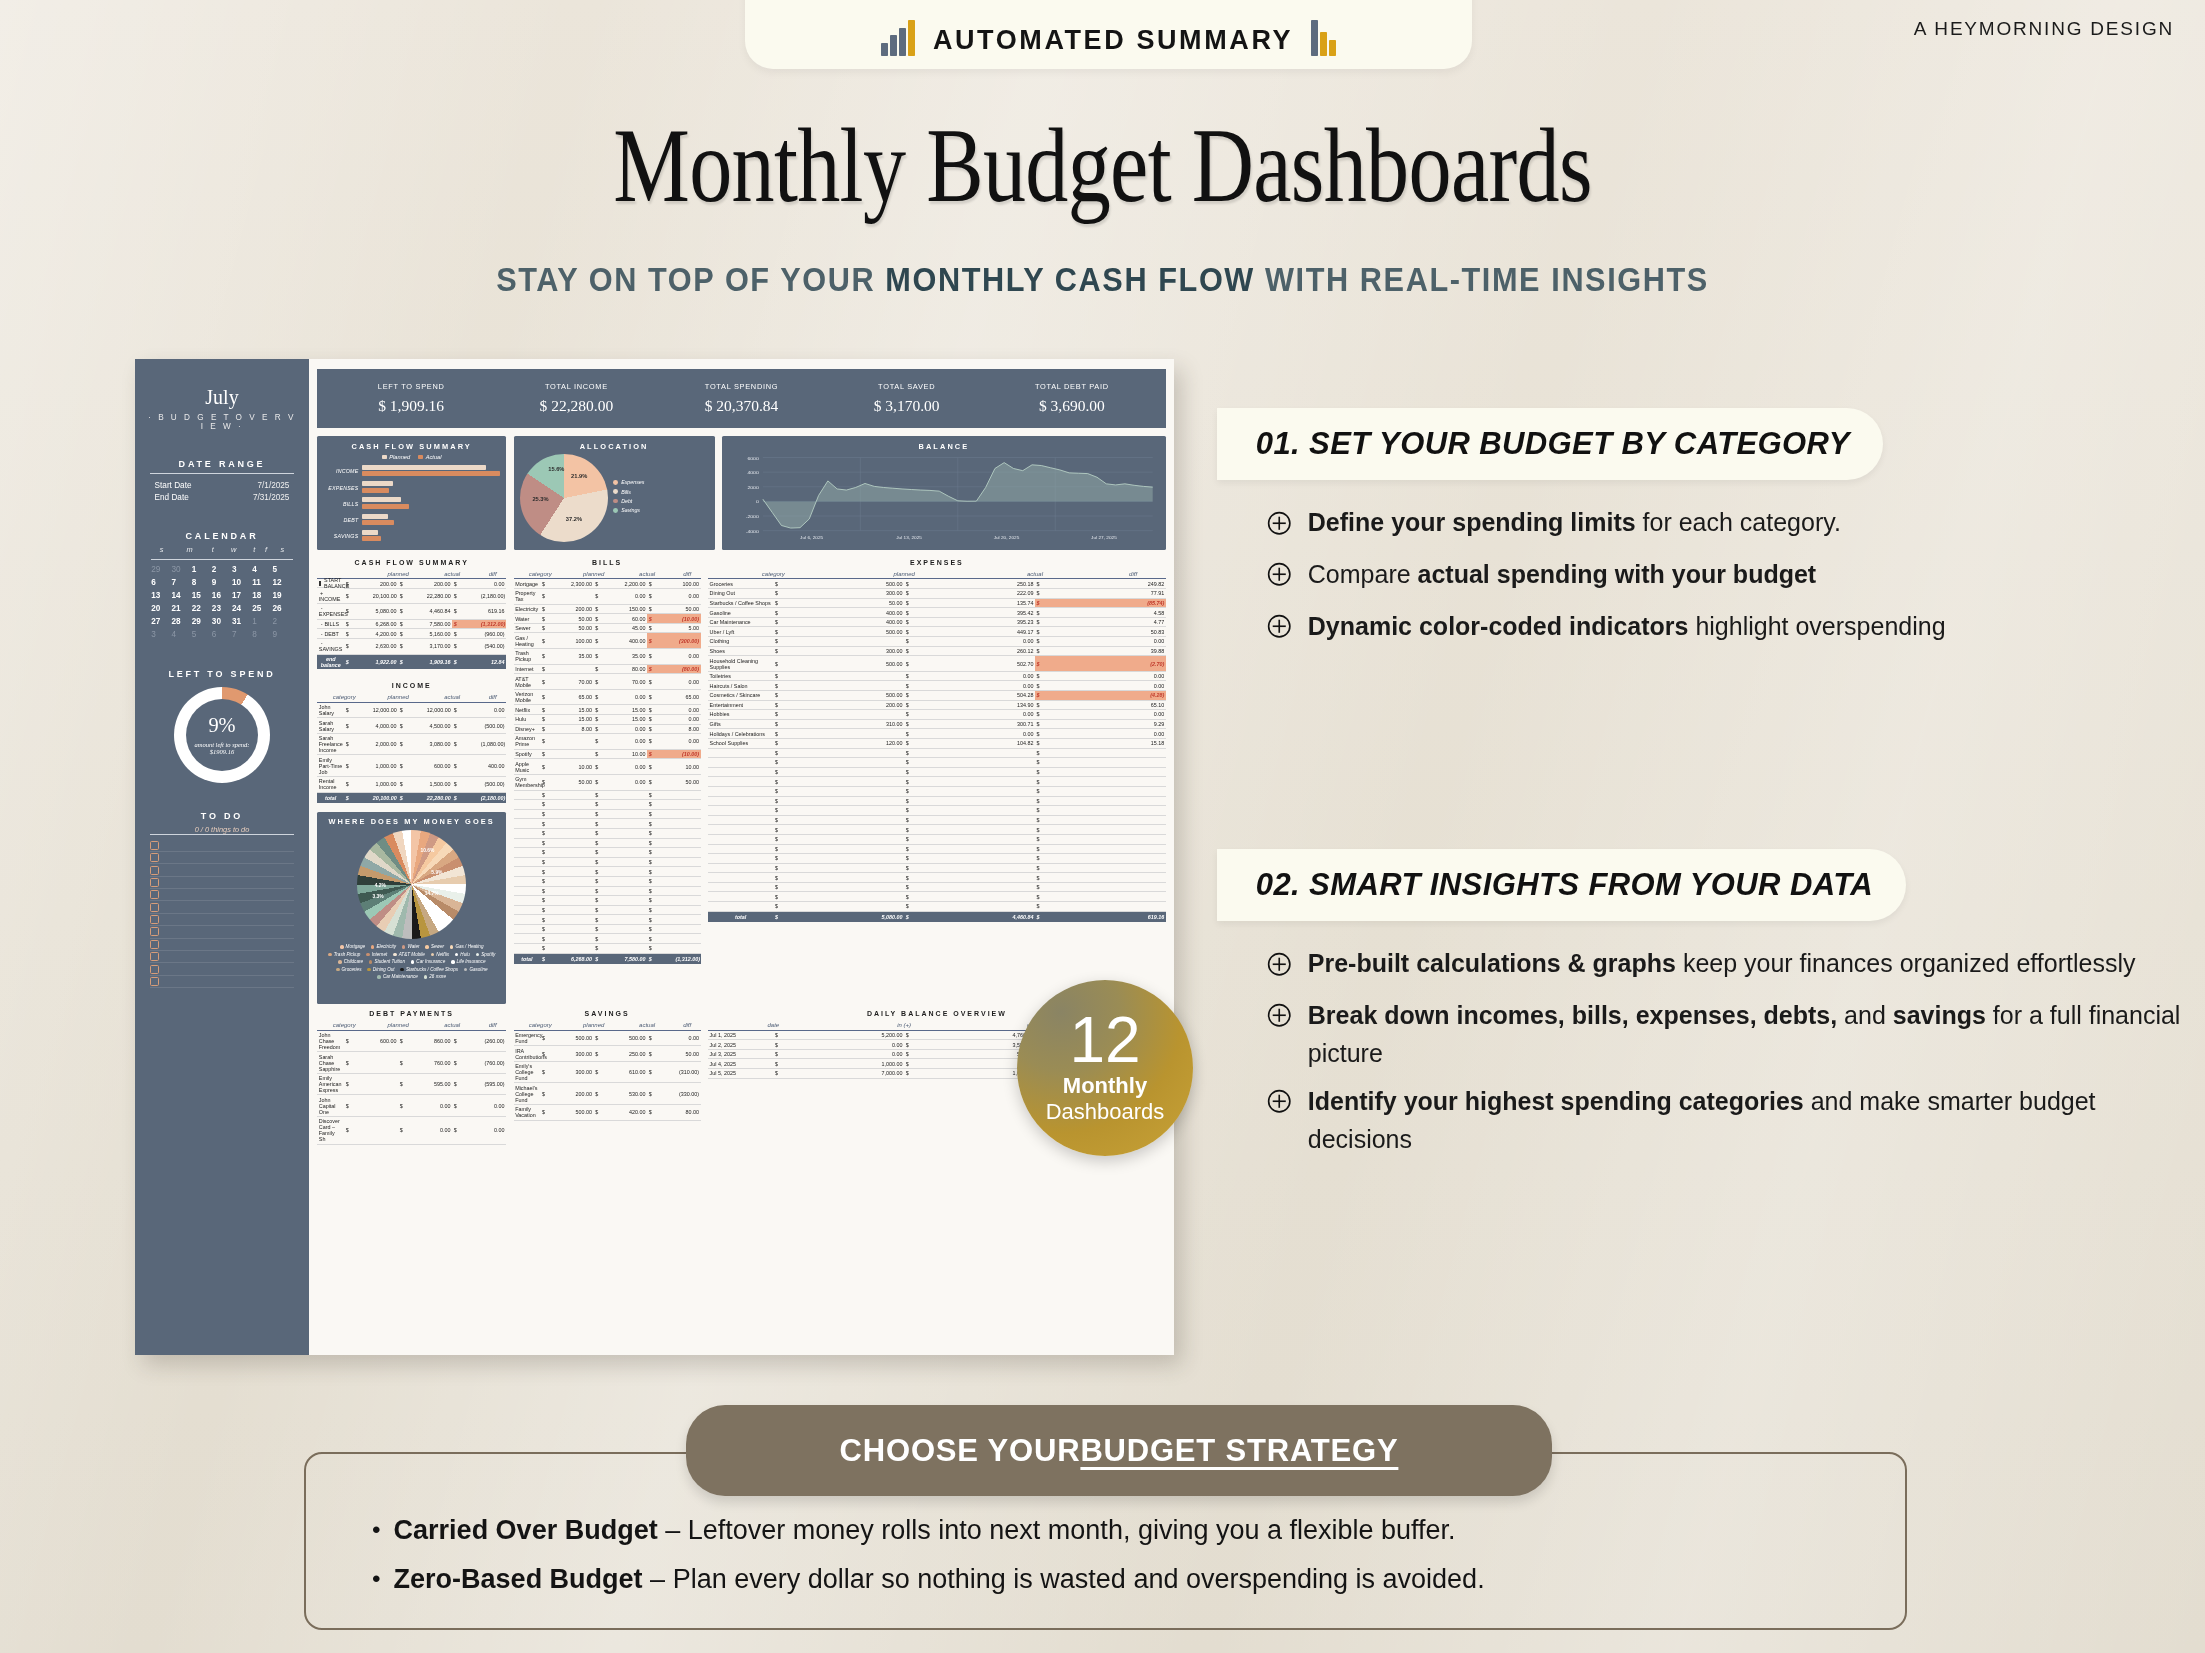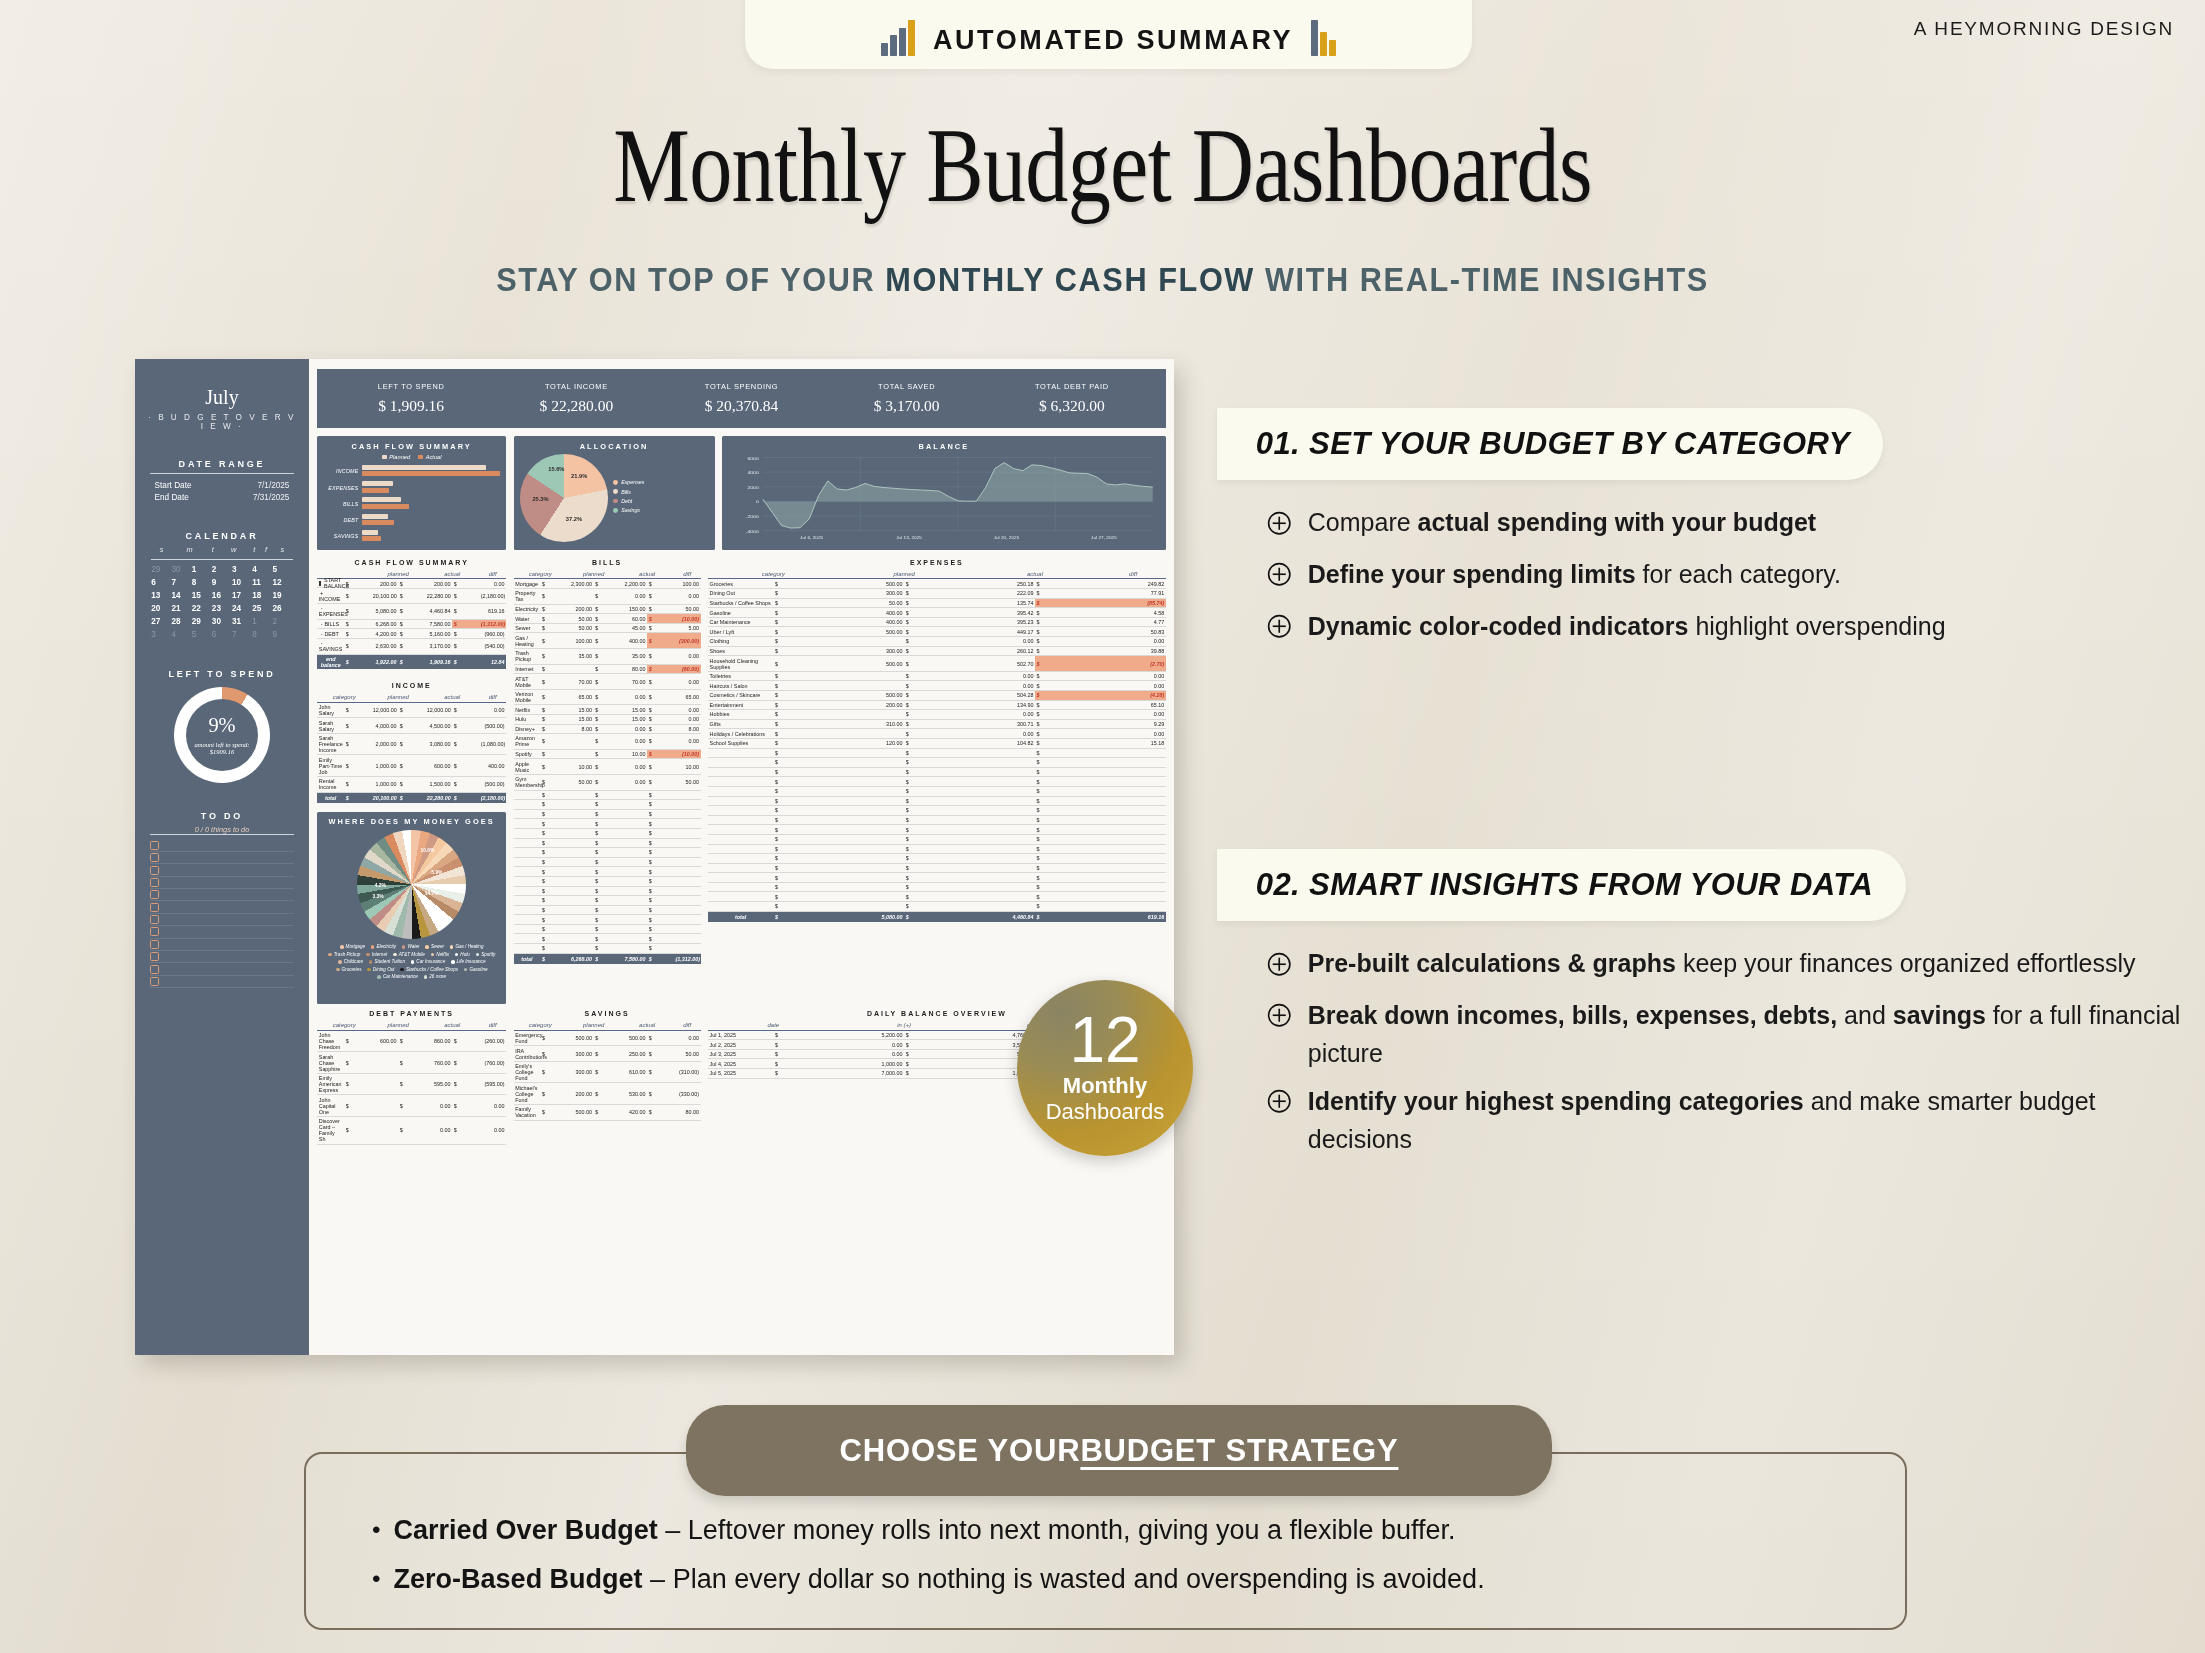--- a/index.html
+++ b/index.html
@@ -423,21 +423,21 @@
         <div class="kpi">
           <div class="k">TOTAL SPENDING</div>
           <div class="v">$ 20,370.84</div>
         </div>
         <div class="kpi">
           <div class="k">TOTAL SAVED</div>
           <div class="v">$ 3,170.00</div>
         </div>
         <div class="kpi">
           <div class="k">TOTAL DEBT PAID</div>
-          <div class="v">$ 6,320.00</div>
+          <div class="v">$ 3,690.00</div>
         </div>
       </div>
 
     <div class="chart-row">
 
       <div class="panel p-cash">
         <div class="panel-title">CASH FLOW SUMMARY</div>
         <div class="legend-top">
           <span>
               <i class="sw" style="background:#ecd9c8"></i>
@@ -1649,29 +1649,29 @@
 
 <div class="feat" style="top:408px">
   <div class="feat-head">01. SET YOUR BUDGET BY CATEGORY</div>
   <div class="feat-list" id="feat-list-0">
       <div class="feat-item">
         <span class="plus-icon"><svg width="24.5" height="24.5" viewBox="0 0 30 30">
             <circle cx="15" cy="15" r="13" fill="none" stroke="#111" stroke-width="2"></circle>
             <line x1="15" y1="7" x2="15" y2="23" stroke="#111" stroke-width="2"></line>
             <line x1="7" y1="15" x2="23" y2="15" stroke="#111" stroke-width="2"></line>
           </svg></span>
-        <span>Compare <b>actual spending with your budget</b></span>
+        <span><b>Define your spending limits</b> for each category.</span>
       </div>
       <div class="feat-item">
         <span class="plus-icon"><svg width="24.5" height="24.5" viewBox="0 0 30 30">
             <circle cx="15" cy="15" r="13" fill="none" stroke="#111" stroke-width="2"></circle>
             <line x1="15" y1="7" x2="15" y2="23" stroke="#111" stroke-width="2"></line>
             <line x1="7" y1="15" x2="23" y2="15" stroke="#111" stroke-width="2"></line>
           </svg></span>
-        <span><b>Define your spending limits</b> for each category.</span>
+        <span>Compare <b>actual spending with your budget</b></span>
       </div>
       <div class="feat-item">
         <span class="plus-icon"><svg width="24.5" height="24.5" viewBox="0 0 30 30">
             <circle cx="15" cy="15" r="13" fill="none" stroke="#111" stroke-width="2"></circle>
             <line x1="15" y1="7" x2="15" y2="23" stroke="#111" stroke-width="2"></line>
             <line x1="7" y1="15" x2="23" y2="15" stroke="#111" stroke-width="2"></line>
           </svg></span>
         <span><b>Dynamic color-coded indicators</b> highlight overspending</span>
       </div>
     </div>

